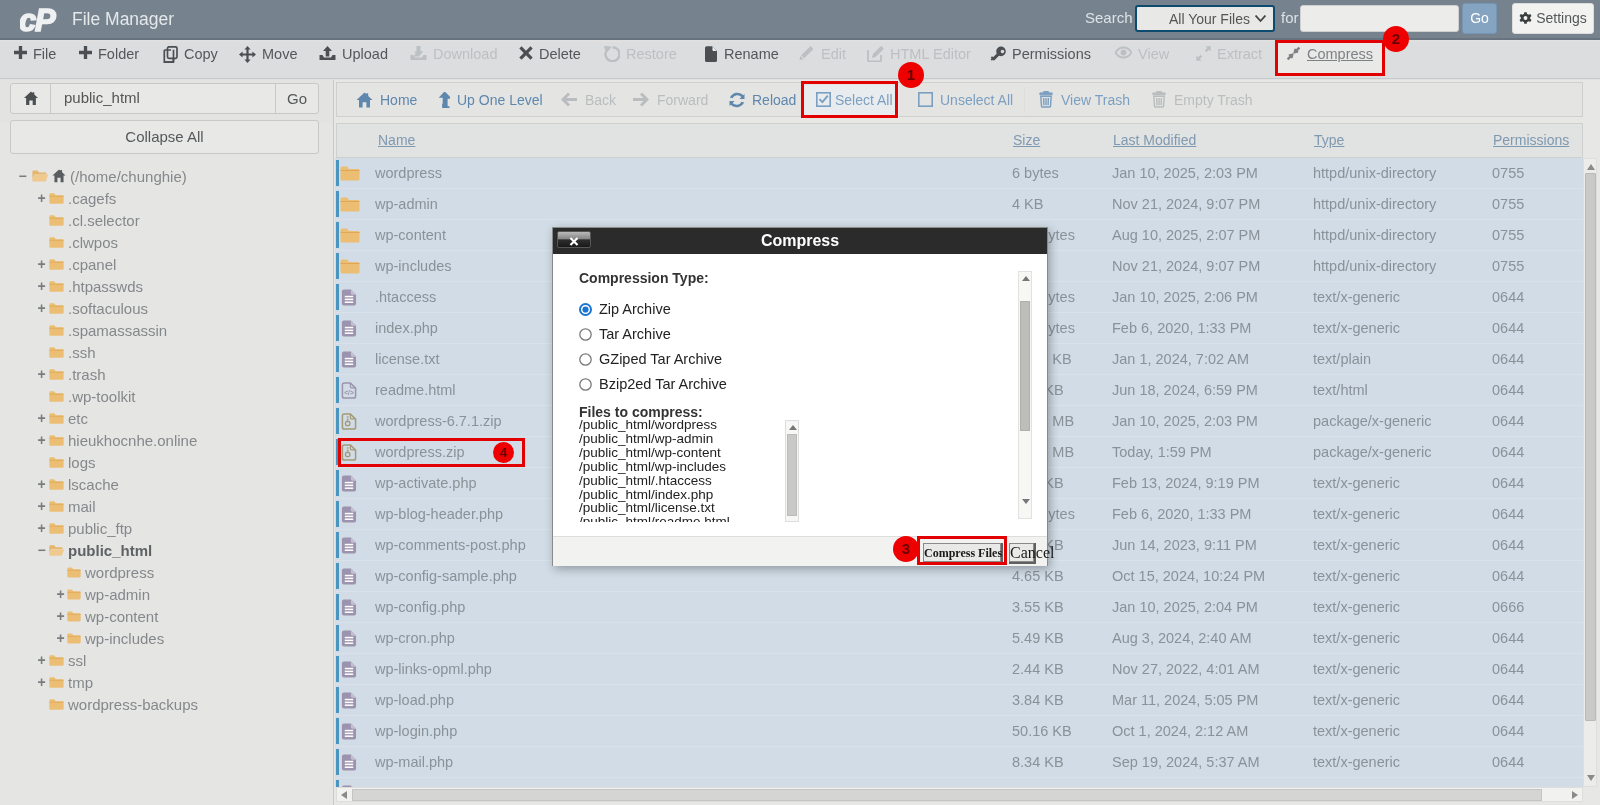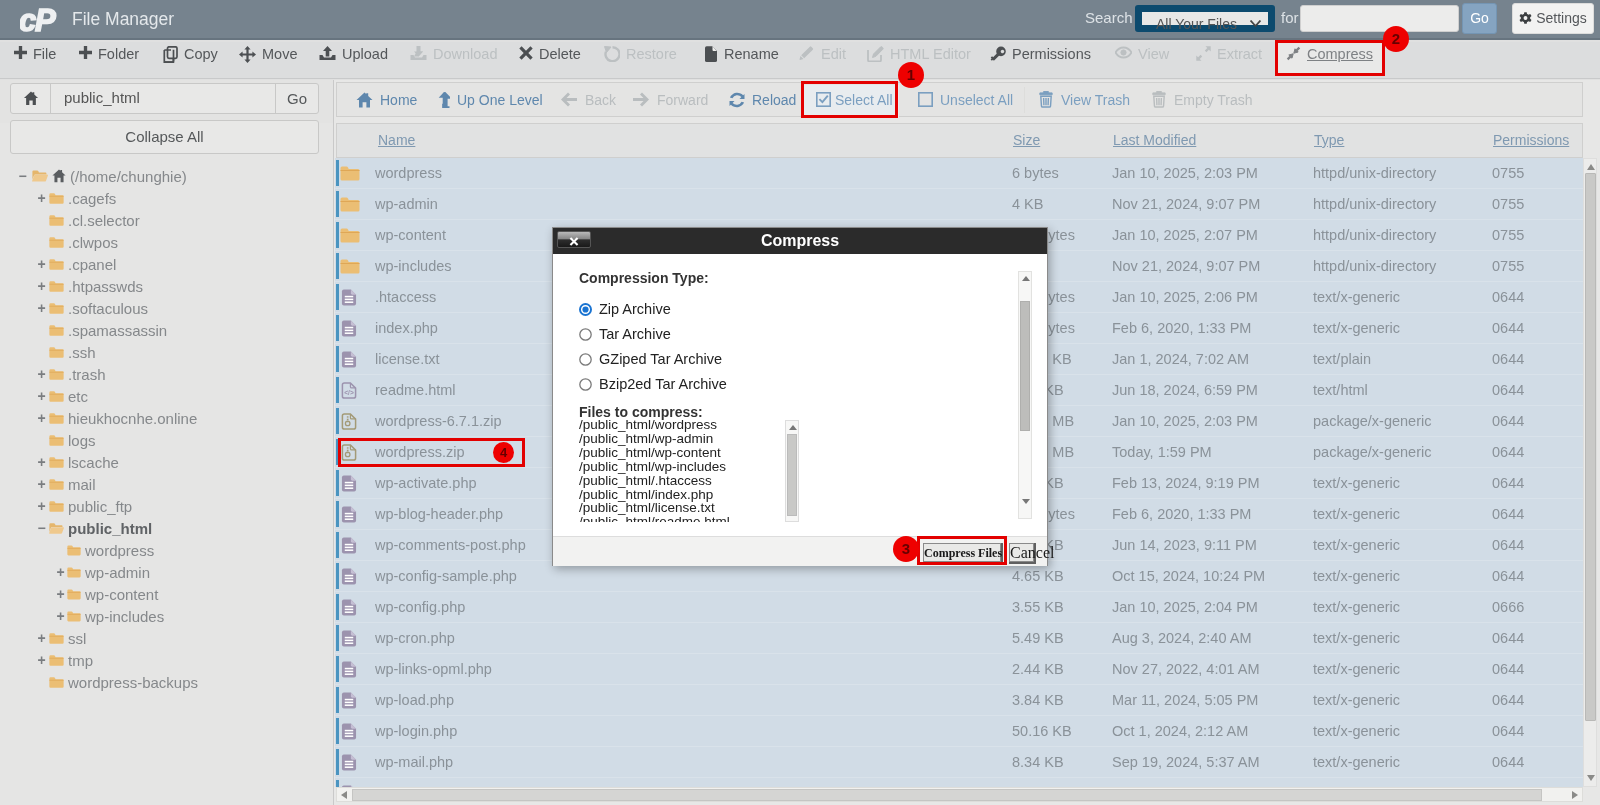--- a/index.html
+++ b/index.html
@@ -4,21 +4,21 @@
 <title>File Manager</title>
 <style>
   * { margin:0; padding:0; box-sizing:border-box; }
   html,body { width:1600px; height:805px; overflow:hidden; }
   body { font-family:"Liberation Sans", sans-serif; background:#e0e0e0; position:relative; }
   
   #hdr { position:absolute; left:0; top:0; width:1600px; height:40px; background:#76838e; border-bottom:2px solid #67747f; }
   #hdr .title { position:absolute; left:72px; top:9px; font-size:17.5px; color:#e4e8eb; }
   #logo { position:absolute; left:20px; top:1px; }
   .hlab { color:#dde2e6; font-size:15px; position:absolute; top:9px; }
-  #seldd { position:absolute; left:1135px; top:5px; width:140px; height:27px; background:#e8e8e7; border:7px solid #0c4a6e; border-radius:3px; color:#555; font-size:14px; line-height:25px; padding-left:14px; }
+  #seldd { position:absolute; left:1135px; top:5px; width:140px; height:27px; background:#e8e8e7; border:2px solid #0c4a6e; border-radius:3px; color:#555; font-size:14px; line-height:25px; padding-left:32px; }
   #seldd svg { position:absolute; right:7px; top:8px; }
   #sinput { position:absolute; left:1300px; top:5px; width:159px; height:27px; background:#ececeb; border:1px solid #cfcfcf; border-radius:3px; }
   #gobtn { position:absolute; left:1462px; top:3px; width:35px; height:31px; background:#85a4c1; border:1px solid #7495b3; border-radius:3px; color:#fff; font-size:14px; text-align:center; line-height:29px; }
   #setbtn { position:absolute; left:1512px; top:3px; width:82px; height:31px; background:#f2f2f1; border:1px solid #dcdcdb; border-radius:3px; color:#54575a; font-size:14px; text-align:center; line-height:29px; }
   
   #tb1 { position:absolute; left:0; top:42px; width:1600px; height:37px; background:#dcddde; border-bottom:1px solid #c8c9ca; }
   .ti { position:absolute; top:4px; height:36px; display:flex; align-items:flex-start; font-size:14.5px; color:#54575a; white-space:nowrap; }
   .ti svg { margin-right:6px; }
   .ti.dis { color:#bcc0c2; }
   
@@ -385,20 +385,26 @@
       <span class="lab">.ssh</span>
     </div>
 <div class="tr0">
       <span class="ex" style="margin-left:36px">+</span>
       <svg width="15" height="13" viewBox="0 0 20 17" style="margin-left:1px">
         <use href="#foldc"></use>
       </svg>
       <span class="lab">.trash</span>
     </div>
 <div class="tr0">
+      <svg width="15" height="13" viewBox="0 0 20 17" style="margin-left:49px">
+        <use href="#foldc"></use>
+      </svg>
+      <span class="lab">.wp-toolkit</span>
+    </div>
+<div class="tr0">
       <span class="ex" style="margin-left:36px">+</span>
       <svg width="15" height="13" viewBox="0 0 20 17" style="margin-left:1px">
         <use href="#foldc"></use>
       </svg>
       <span class="lab">etc</span>
     </div>
 <div class="tr0">
       <span class="ex" style="margin-left:36px">+</span>
       <svg width="15" height="13" viewBox="0 0 20 17" style="margin-left:1px">
         <use href="#foldc"></use>
@@ -518,21 +524,21 @@
       <span class="tp">httpd/unix-directory</span>
       <span class="pm">0755</span>
     </div>
 <div class="row" style="top:62px">
       <span class="bar"></span>
       <svg class="fic" width="20" height="17" viewBox="0 0 20 17" style="top:7px;left:5px">
         <use href="#foldc"></use>
       </svg>
       <span class="nm">wp-content</span>
       <span class="sz">126 bytes</span>
-      <span class="dt">Jan 10, 2025, 2:07 PM</span>
+      <span class="dt">Aug 10, 2025, 2:07 PM</span>
       <span class="tp">httpd/unix-directory</span>
       <span class="pm">0755</span>
     </div>
 <div class="row" style="top:93px">
       <span class="bar"></span>
       <svg class="fic" width="20" height="17" viewBox="0 0 20 17" style="top:7px;left:5px">
         <use href="#foldc"></use>
       </svg>
       <span class="nm">wp-includes</span>
       <span class="sz">4 KB</span>

